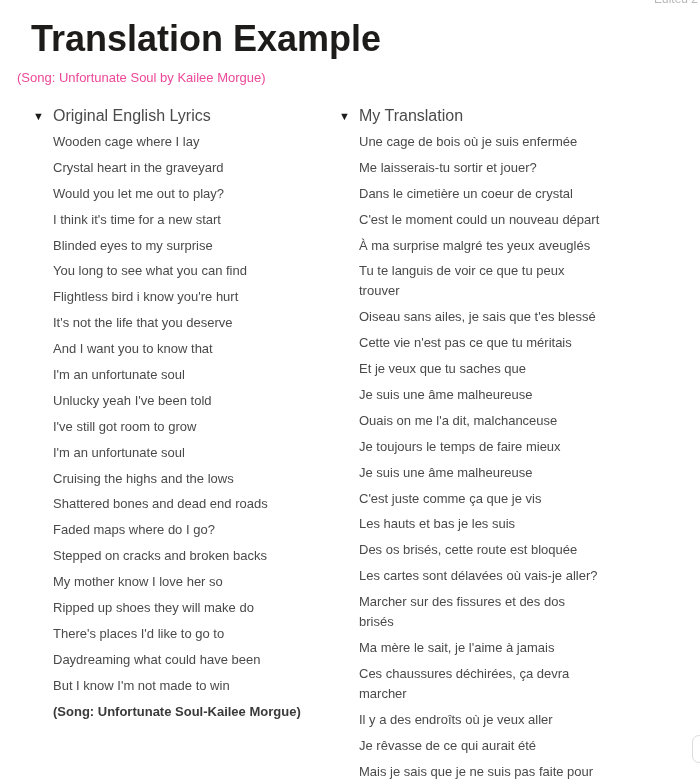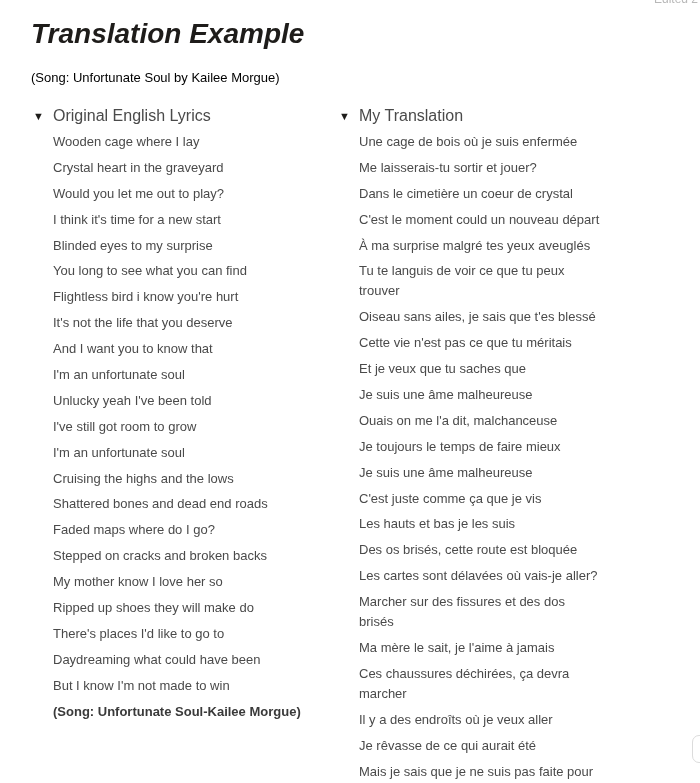--- a/index.html
+++ b/index.html
@@ -10,27 +10,26 @@
       color: #37352f;
       position: relative;
     }
     .edited {
       position: absolute; top: -8px; right: 2px;
       font-size: 12px; color: #b8b8b8;
     }
     .title {
       position: absolute; left: 31px; top: 18px;
       margin: 0;
-      font-size: 28px; font-weight: bold; color: #1e1c1a;
+      font-size: 36px; font-weight: bold; color: #1e1c1a;
       letter-spacing: 0px;
-      font-style: italic;
     }
     .subtitle {
-      position: absolute; left: 31px; top: 70px;
-      font-size: 13px; color: #000000;
+      position: absolute; left: 17px; top: 70px;
+      font-size: 13px; color: #ec4899;
     }
     .col {
       position: absolute; top: 106px;
     }
     .col.left { left: 33px; width: 300px; }
     .col.right { left: 339px; width: 262px; }
     .toggle-head {
       display: flex; align-items: center; height: 20px;
     }
     .caret {

